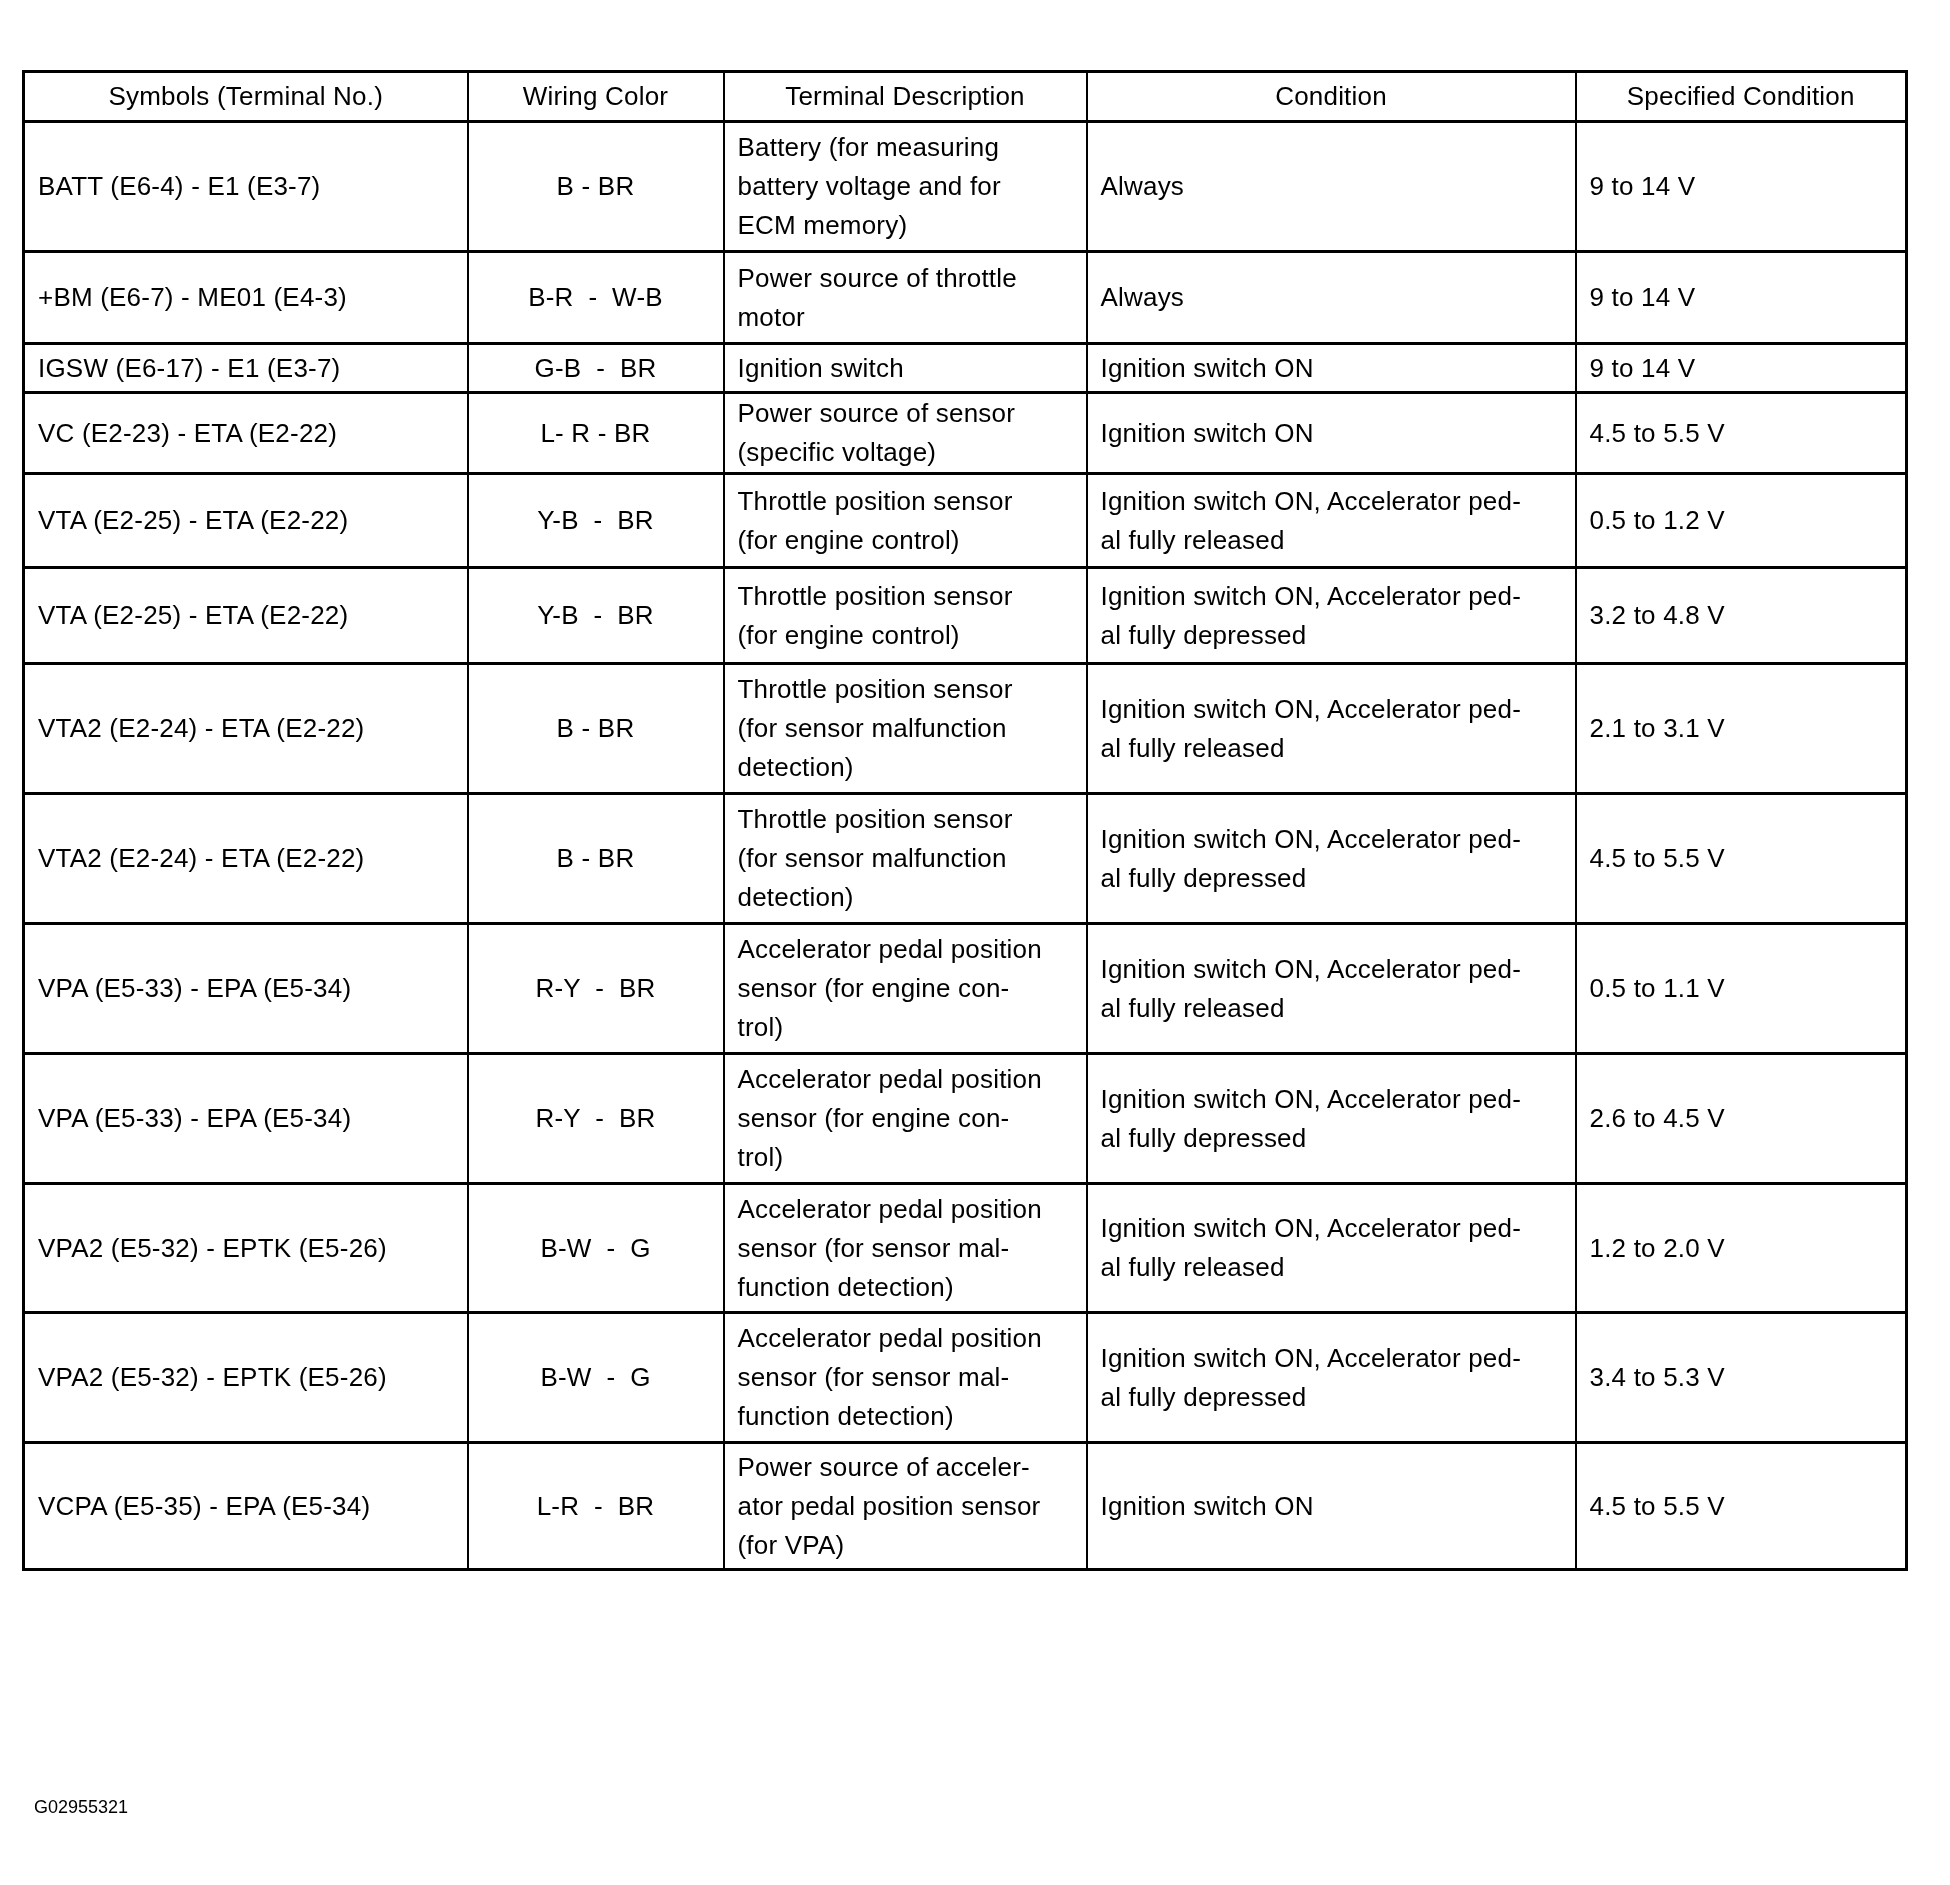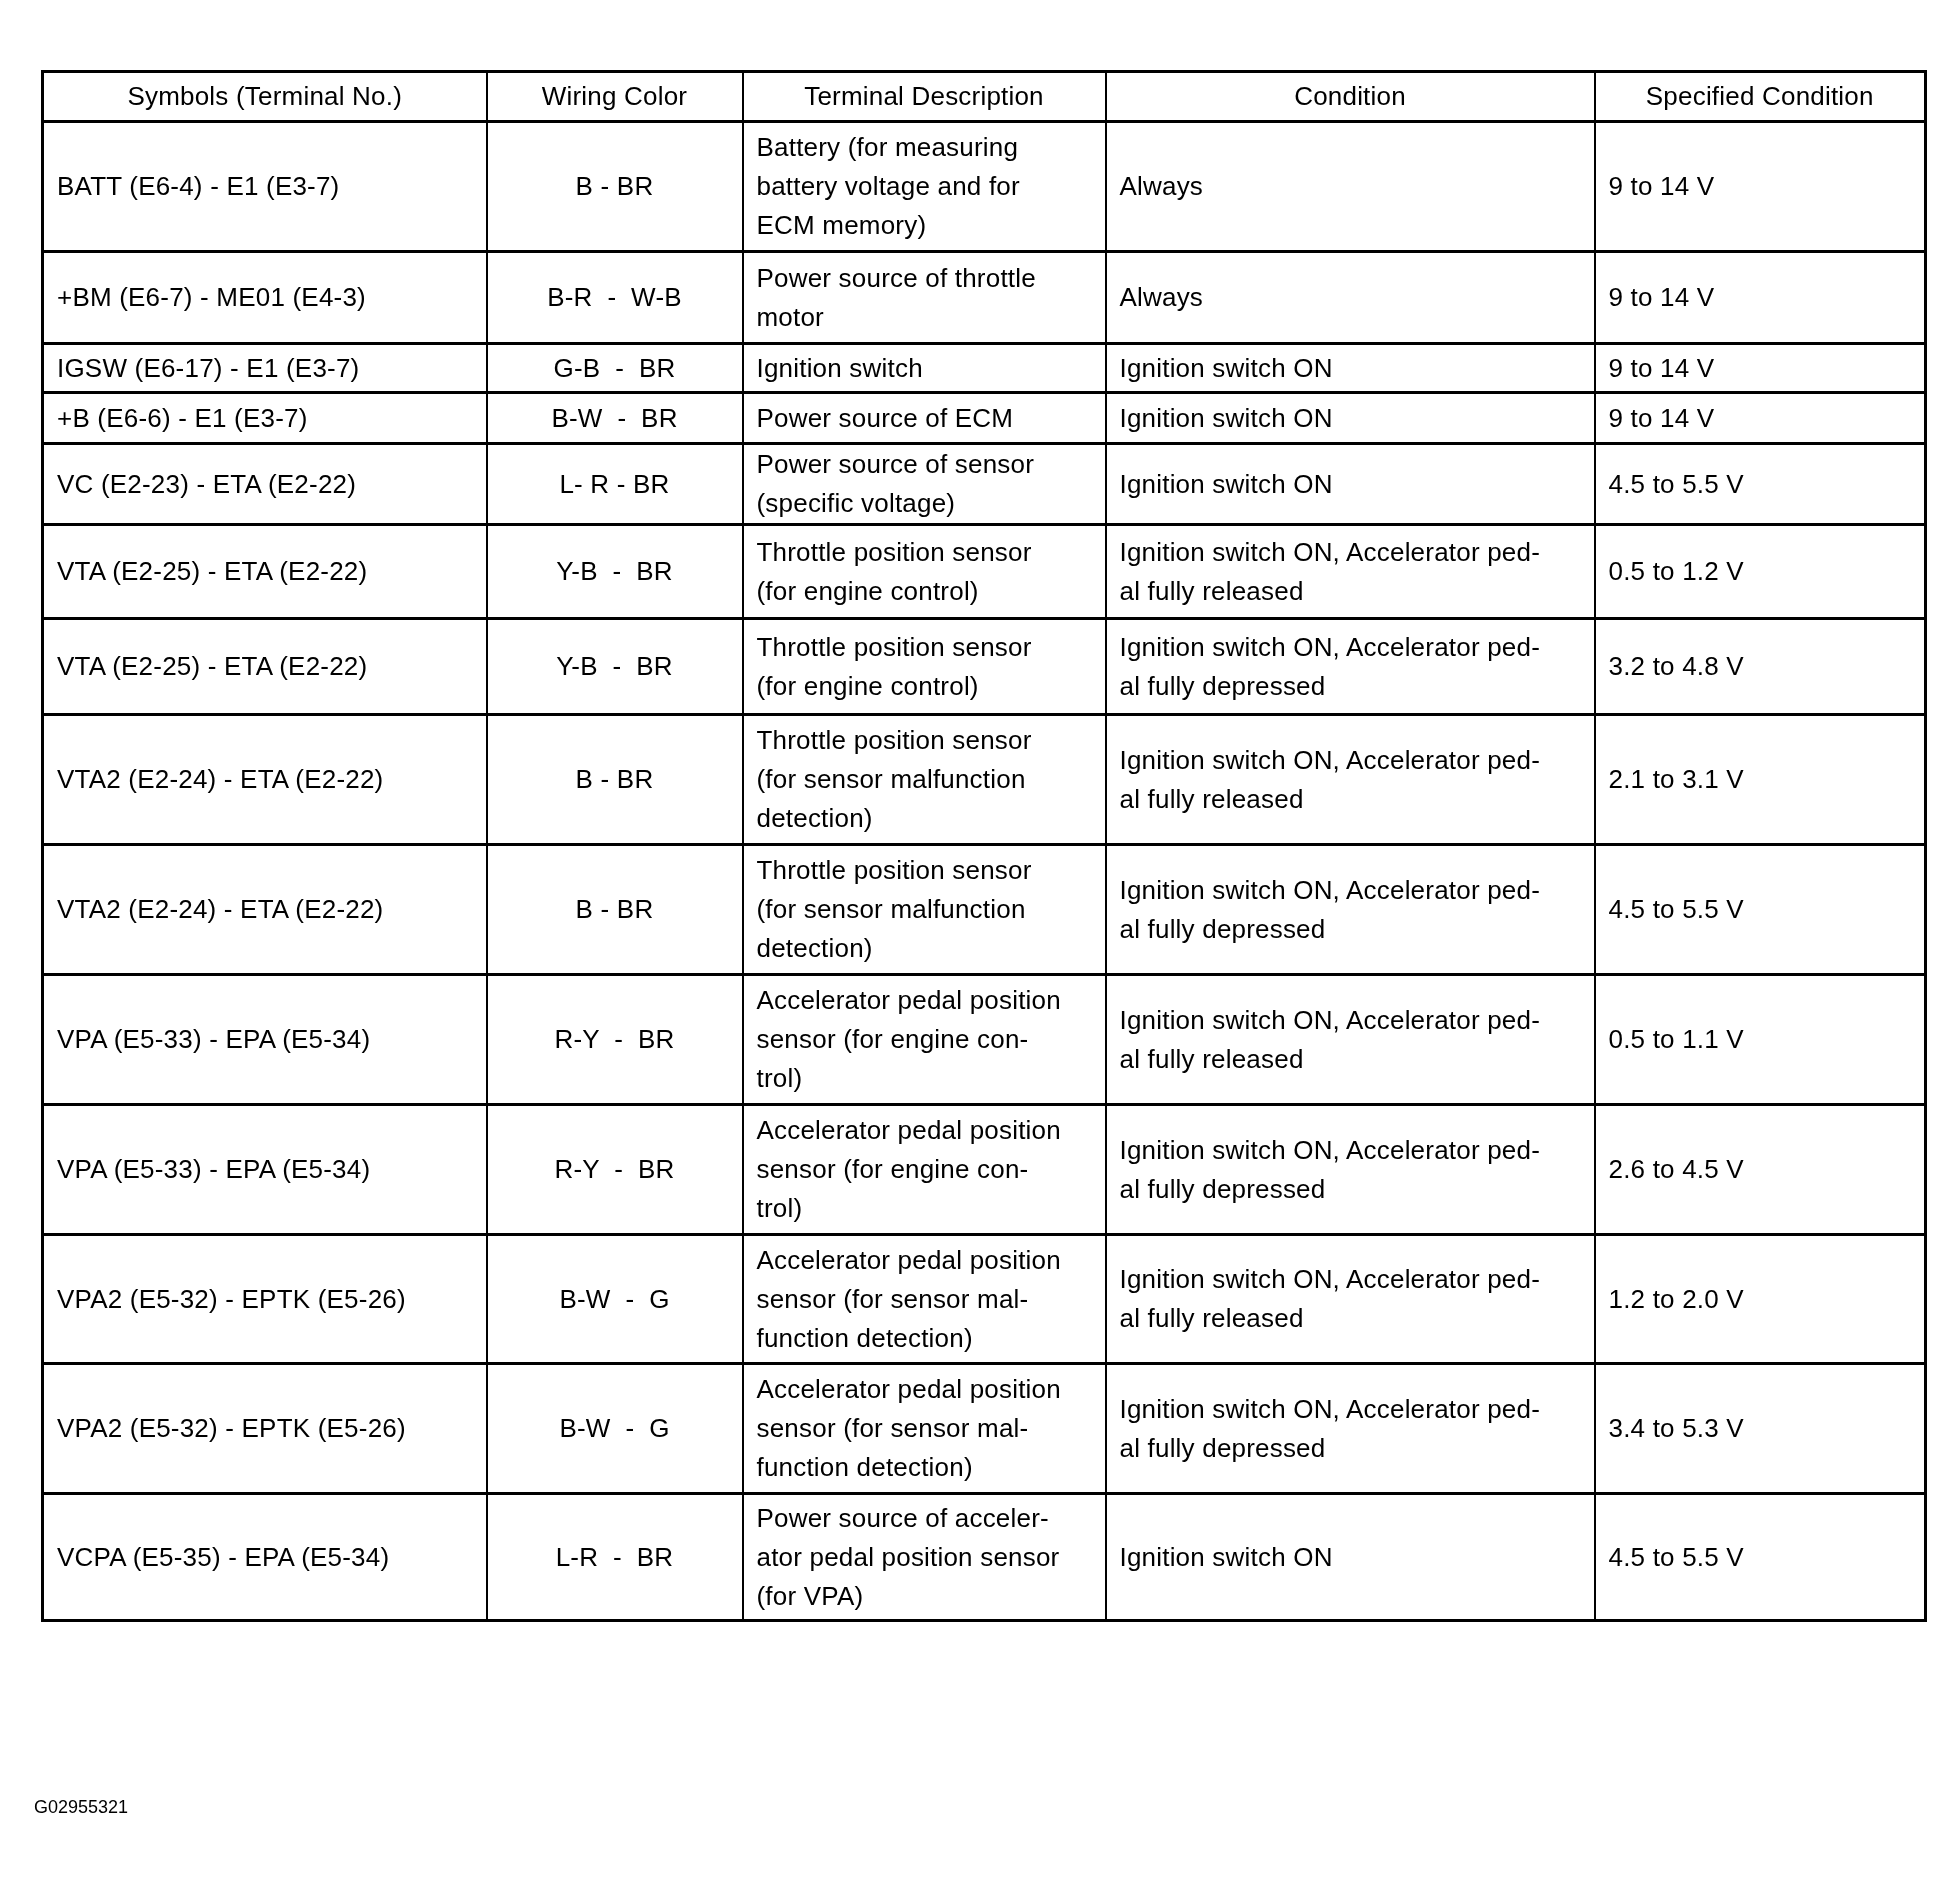--- a/index.html
+++ b/index.html
@@ -10,21 +10,21 @@
     body {
       width: 1951px;
       height: 1885px;
       position: relative;
       overflow: hidden;
       font-family: "Liberation Sans", sans-serif;
       color: #000000;
     }
     #spec-table {
       position: absolute;
-      left: 41px;
+      left: 22px;
       top: 70px;
       border-collapse: collapse;
       table-layout: fixed;
       width: 1883px;
       border: 3.7px solid #000;
     }
     #spec-table col.c1 { width: 444px; }
     #spec-table col.c2 { width: 256px; }
     #spec-table col.c3 { width: 363px; }
     #spec-table col.c4 { width: 489px; }
@@ -109,31 +109,20 @@
         <td>IGSW (E6-17) - E1 (E3-7)</td>
         <td class="wiring" style="white-space: pre;">G-B  -  BR</td>
         <td>
           <span class="line">Ignition switch</span>
         </td>
         <td>
           <span class="line">Ignition switch ON</span>
         </td>
         <td>9 to 14 V</td>
       </tr>
-      <tr style="height: 51px;">
-        <td>+B (E6-6) - E1 (E3-7)</td>
-        <td class="wiring" style="white-space: pre;">B-W  -  BR</td>
-        <td>
-          <span class="line">Power source of ECM</span>
-        </td>
-        <td>
-          <span class="line">Ignition switch ON</span>
-        </td>
-        <td>9 to 14 V</td>
-      </tr>
       <tr style="height: 66px;">
         <td>VC (E2-23) - ETA (E2-22)</td>
         <td class="wiring" style="white-space: pre;">L- R - BR</td>
         <td>
           <span class="line">Power source of sensor</span>
           <span class="line">(specific voltage)</span>
         </td>
         <td>
           <span class="line">Ignition switch ON</span>
         </td>

